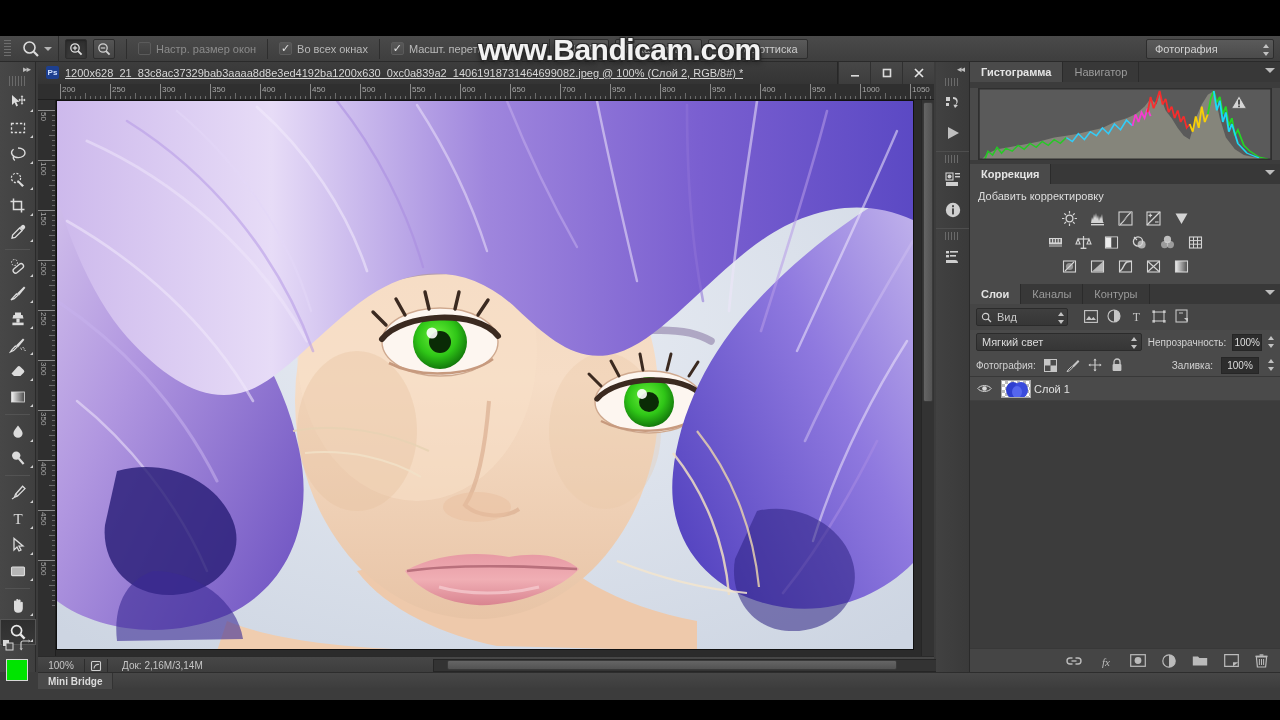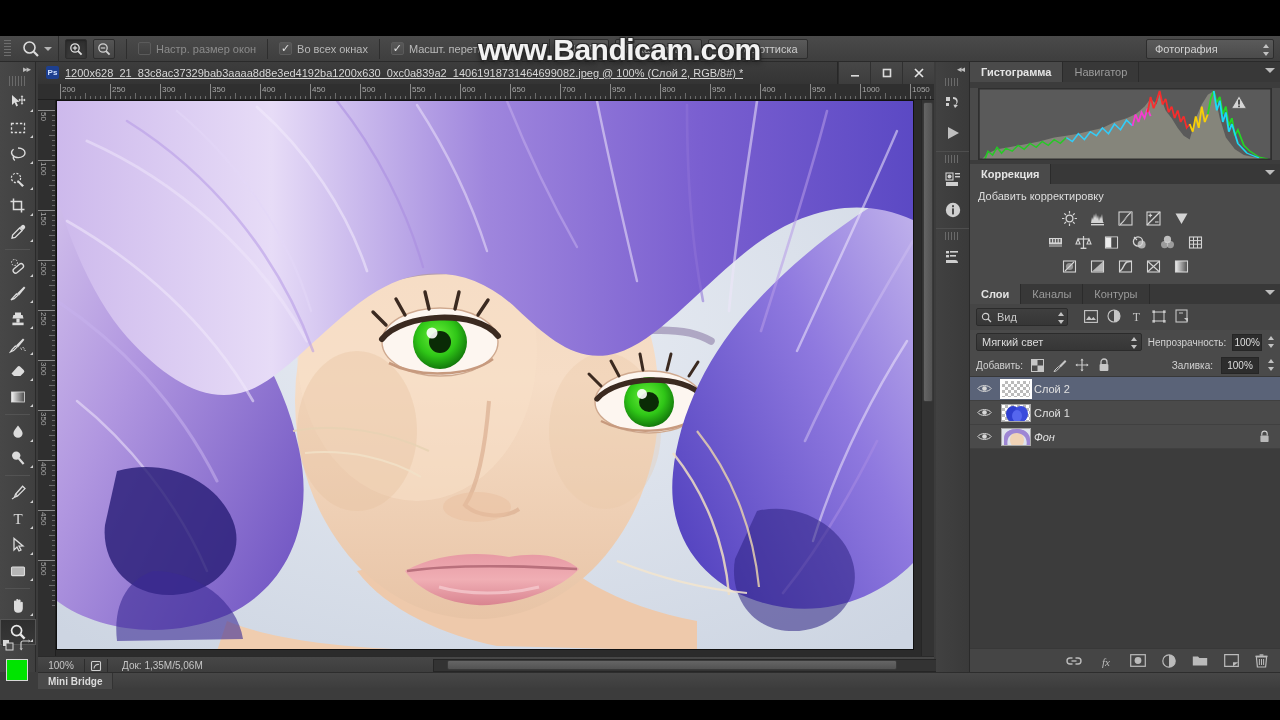--- a/index.html
+++ b/index.html
@@ -930,21 +930,21 @@
     <div class="doc-status">
       <div class="zoom-field">100%</div>
       <div class="st-sep"></div>
       <div class="st-btn">
         <svg width="12" height="12" viewBox="0 0 12 12">
           <rect x="1.5" y="1.5" width="9" height="9" rx="1" fill="none" stroke="#cfcfcf" stroke-width="1.1"></rect>
           <path d="M4 8.6 C4 5 7.6 4 9 4.6" fill="none" stroke="#cfcfcf" stroke-width="1.1"></path>
         </svg>
       </div>
       <div class="st-sep"></div>
-      <div class="doc-info">Док: 1,35M/5,06M</div>
+      <div class="doc-info">Док: 2,16M/3,14M</div>
       <div style="flex:1"></div>
       <div class="play-tri" style="margin-right:10px"></div>
       <div class="hscroll">
         <div class="track"></div>
         <div class="thumb"></div>
       </div>
     </div>
   </div>
 
   <div class="rail">
@@ -1233,21 +1233,21 @@
         </div>
         <span style="font-size:10px;color:#d2d2d2;white-space:nowrap">Непрозрачность:</span>
         <div class="num-field">100%</div>
         <span class="spin" style="position:relative;top:0;right:0">
             <i></i>
             <i></i>
           </span>
       </div>
 
       <div class="lock-row">
-        <span style="font-size:10px;color:#d2d2d2">Добавить:</span>
+        <span style="font-size:10px;color:#d2d2d2">Фотография:</span>
         <span class="lock-ico">
           <svg width="13" height="13" viewBox="0 0 13 13">
               <rect x="0.5" y="0.5" width="12" height="12" fill="none" stroke="#c6c6c6" stroke-width="1"></rect>
               <rect x="1" y="1" width="5.5" height="5.5" fill="#c6c6c6"></rect>
               <rect x="6.5" y="6.5" width="5.5" height="5.5" fill="#c6c6c6"></rect>
             </svg>
         </span>
         <span class="lock-ico">
           <svg width="14" height="13" viewBox="0 0 14 13">
               <path d="M12 1 L6 7 L7.6 8.6 L13.4 2.4z" fill="#c6c6c6"></path>
@@ -1270,77 +1270,40 @@
         <span style="font-size:10px;color:#d2d2d2">Заливка:</span>
         <div class="num-field">100%</div>
         <span class="spin" style="position:relative;top:0;right:0">
             <i></i>
             <i></i>
           </span>
       </div>
 
       <div class="layer-list">
 
-        <div class="layer-row selected">
-          <span class="eye-cell">
-            <svg width="15" height="11" viewBox="0 0 15 11">
-              <path d="M0.8 5.5 C3.4 1.6 11.6 1.6 14.2 5.5 C11.6 9.4 3.4 9.4 0.8 5.5z" fill="none" stroke="#d8d8d8" stroke-width="1"></path>
-              <circle cx="7.5" cy="5.5" r="2.3" fill="#d8d8d8"></circle>
-            </svg>
-          </span>
-          <span class="thumb-cell">
-            <span class="layer-thumb sel-outline"></span>
-          </span>
-          <span class="layer-name">Слой 2</span>
-        </div>
 
         <div class="layer-row">
           <span class="eye-cell">
             <svg width="15" height="11" viewBox="0 0 15 11">
               <path d="M0.8 5.5 C3.4 1.6 11.6 1.6 14.2 5.5 C11.6 9.4 3.4 9.4 0.8 5.5z" fill="none" stroke="#d8d8d8" stroke-width="1"></path>
               <circle cx="7.5" cy="5.5" r="2.3" fill="#d8d8d8"></circle>
             </svg>
           </span>
           <span class="thumb-cell">
             <span class="layer-thumb">
               <svg width="30" height="18" viewBox="0 0 30 18" style="position:absolute;left:0;top:0">
                 <ellipse cx="11" cy="9" rx="7" ry="8" fill="#2f3fd0"></ellipse>
                 <ellipse cx="19" cy="9" rx="7" ry="8" fill="#3a4bdc"></ellipse>
                 <ellipse cx="15" cy="11" rx="5" ry="6" fill="#5566ee"></ellipse>
               </svg>
             </span>
           </span>
           <span class="layer-name">Слой 1</span>
         </div>
 
-        <div class="layer-row">
-          <span class="eye-cell">
-            <svg width="15" height="11" viewBox="0 0 15 11">
-              <path d="M0.8 5.5 C3.4 1.6 11.6 1.6 14.2 5.5 C11.6 9.4 3.4 9.4 0.8 5.5z" fill="none" stroke="#d8d8d8" stroke-width="1"></path>
-              <circle cx="7.5" cy="5.5" r="2.3" fill="#d8d8d8"></circle>
-            </svg>
-          </span>
-          <span class="thumb-cell">
-            <span class="layer-thumb">
-              <svg width="30" height="18" viewBox="0 0 30 18" style="position:absolute;left:0;top:0">
-                <rect width="30" height="18" fill="#dfe4ec"></rect>
-                <ellipse cx="15" cy="11" rx="7" ry="8" fill="#f0d3b6"></ellipse>
-                <path d="M3 8 C5 2 12 0 16 1 C22 2 27 5 27 10 C27 4 22 0 15 0 C8 0 3 3 3 8z" fill="#a78fd8"></path>
-                <path d="M2 9 C2 3 8 0 15 0 C22 0 28 4 28 10 L28 18 L24 18 C26 12 24 5 15 4 C7 4 4 11 6 18 L2 18z" fill="#9d86d4"></path>
-              </svg>
-            </span>
-          </span>
-          <span class="layer-name italic">Фон</span>
-          <span class="lock-badge">
-            <svg width="11" height="13" viewBox="0 0 11 13">
-              <path d="M2.8 5.6 V3.8 a2.7 2.7 0 0 1 5.4 0 V5.6" fill="none" stroke="#cfcfcf" stroke-width="1.1"></path>
-              <rect x="1.4" y="5.6" width="8.2" height="6.4" rx="0.8" fill="#b8b8b8"></rect>
-            </svg>
-          </span>
-        </div>
       </div>
     </div>
 
     <div class="panel-bottom">
       <span actable="true">
         <svg width="16" height="12" viewBox="0 0 16 12">
           <path d="M6.5 3 H4 a3 3 0 0 0 0 6 H6.5" fill="none" stroke="#bbb" stroke-width="1.4"></path>
           <path d="M9.5 3 H12 a3 3 0 0 1 0 6 H9.5" fill="none" stroke="#bbb" stroke-width="1.4"></path>
           <path d="M5.5 6 H10.5" stroke="#bbb" stroke-width="1.4"></path>
         </svg>

